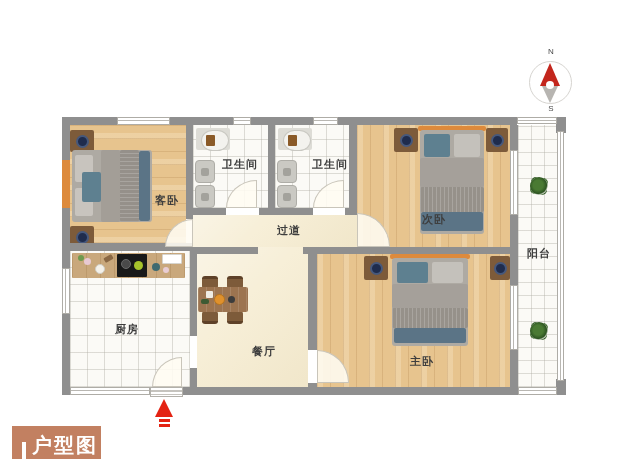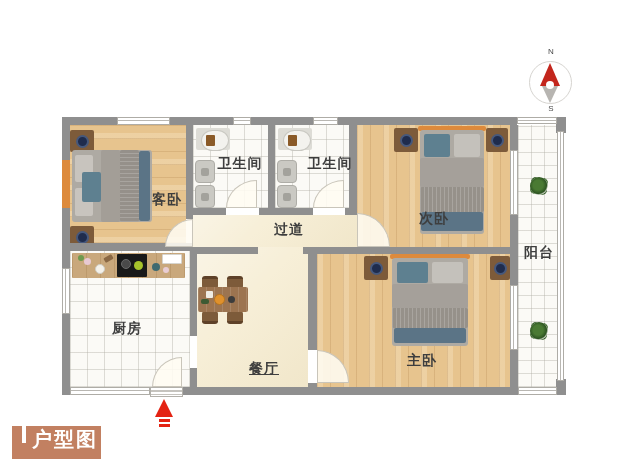--- a/index.html
+++ b/index.html
@@ -20,39 +20,39 @@
     repeating-linear-gradient(90deg, rgba(170,168,158,0.38) 0 1px, rgba(0,0,0,0) 1px 17px);}
   .floor-tile-sm{background:#fbfaf6;
     background-image:repeating-linear-gradient(0deg, rgba(170,168,158,0.38) 0 1px, rgba(0,0,0,0) 1px 13px),
     repeating-linear-gradient(90deg, rgba(170,168,158,0.38) 0 1px, rgba(0,0,0,0) 1px 13px);}
   .wall{background:#8f8f8f;}
   .window-h{background:linear-gradient(#ffffff 40%, #b9b7b2 40% 58%, #ffffff 58%);border:1px solid #aeaca6;box-sizing:border-box;}
   .window-v{background:linear-gradient(90deg,#ffffff 40%, #b9b7b2 40% 58%, #ffffff 58%);border:1px solid #aeaca6;box-sizing:border-box;}
   .door{background:rgba(255,252,243,0.88);border:1px solid #c9c5ba;box-sizing:border-box;}
   .door-tl{border-radius:100% 0 0 0;}
   .door-tr{border-radius:0 100% 0 0;}
-  .room-label{font-size:14px;font-weight:bold;color:#3e3e3e;letter-spacing:1px;white-space:nowrap;transform:translate(-50%,-50%);}
+  .room-label{font-size:11px;font-weight:bold;color:#3e3e3e;letter-spacing:1px;white-space:nowrap;transform:translate(-50%,-50%);}
   
   .bed{background:#aeaaa3;border-radius:3px;}
   .bed-part{position:absolute;border-radius:2px;}
   .nstand{background:#7d5b3a;border-radius:2px;display:flex;align-items:center;justify-content:center;}
   .lamp{width:9px;height:9px;border-radius:50%;background:#1f2c4d;border:2px solid #46587c;box-sizing:content-box;}
   .headboard{background:#dd8a3c;border-radius:2px;}
   .toilet{background:#f3f2ee;border:1px solid #c9c8c2;border-radius:45% 45% 45% 45%/55% 55% 55% 55%;}
   .toilet-tank{position:absolute;left:4px;top:4px;width:9px;height:11px;background:#8a5a28;border-radius:1px;}
   .sinkbox{background:#cac9c3;border:1px solid #aeada7;border-radius:4px;display:flex;align-items:center;justify-content:center;}
   .sink-inner{width:8px;height:8px;border-radius:2px;background:#a3a29c;}
   .chair{background:#7d5b3a;border-radius:3px;border-top:3px solid #5e4128;box-sizing:border-box;}
   .chair-b{background:#7d5b3a;border-radius:3px;border-bottom:3px solid #5e4128;box-sizing:border-box;}
   .plant{border-radius:50%;background:radial-gradient(circle at 45% 45%, #4a7a33 0 35%, #2e5522 60%, rgba(46,85,34,0) 72%);
     box-shadow:4px -3px 0 -4px #3c6a2b, -4px 3px 0 -4px #3c6a2b, 3px 4px 0 -4px #335c26, -3px -4px 0 -4px #335c26;}
   .tri-up-red{width:0;height:0;border-left:9px solid transparent;border-right:9px solid transparent;border-bottom:18px solid #e42313;}
   .compass-circle{border:1.5px solid #d6d4d0;border-radius:50%;box-sizing:border-box;}
   .compass-letter{font-size:8px;color:#4a4a4a;transform:translateX(-50%);}
-  .title-box{background:#c28061;display:flex;align-items:flex-start;}
+  .title-box{background:#c28061;display:flex;align-items:flex-end;}
   .title-bar{width:4px;height:17px;background:#ffffff;margin-left:10px;}
   .title-text{color:#ffffff;font-size:20px;font-weight:bold;letter-spacing:2px;margin-left:6px;}
 </style>
 </head>
 <body>
 
 <div id="canvas">
 
   <div class="abs floor-wood-h" style="left:70px;top:125px;width:116px;height:118px;"></div>
   <div class="abs floor-tile" style="left:193px;top:125px;width:75px;height:83px;"></div>
@@ -197,21 +197,21 @@
   <div class="abs door door-tr" style="left:357px;top:213px;width:33px;height:34px;"></div>
   <div class="abs door door-tr" style="left:317px;top:350px;width:32px;height:33px;"></div>
   <div class="abs door door-tl" style="left:152px;top:357px;width:30px;height:30px;"></div>
 
   <div class="abs room-label" style="left:167px;top:200px;">客卧</div>
   <div class="abs room-label" style="left:240px;top:164px;">卫生间</div>
   <div class="abs room-label" style="left:330px;top:164px;">卫生间</div>
   <div class="abs room-label" style="left:434px;top:219px;text-align:right;">次卧</div>
   <div class="abs room-label" style="left:289px;top:230px;">过道</div>
   <div class="abs room-label" style="left:127px;top:329px;">厨房</div>
-  <div class="abs room-label" style="left:264px;top:369px;text-decoration:underline;">餐厅</div>
+  <div class="abs room-label" style="left:264px;top:351px;">餐厅</div>
   <div class="abs room-label" style="left:422px;top:361px;">主卧</div>
   <div class="abs room-label" style="left:539px;top:253px;">阳台</div>
 
   <div class="abs compass-letter" style="left:551px;top:47px;">N</div>
   <div class="abs compass-circle" style="left:529px;top:61px;width:43px;height:43px;"></div>
   <div class="abs" style="left:540px;top:63px;width:0;height:0;border-left:10px solid transparent;border-right:10px solid transparent;border-bottom:23px solid #c3261d;"></div>
   <div class="abs" style="left:542px;top:86px;width:0;height:0;border-left:8px solid transparent;border-right:8px solid transparent;border-top:17px solid #b7b5b1;"></div>
   <div class="abs" style="left:546px;top:81px;width:8px;height:8px;border-radius:50%;background:#ffffff;"></div>
   <div class="abs compass-letter" style="left:551px;top:104px;">S</div>
 

